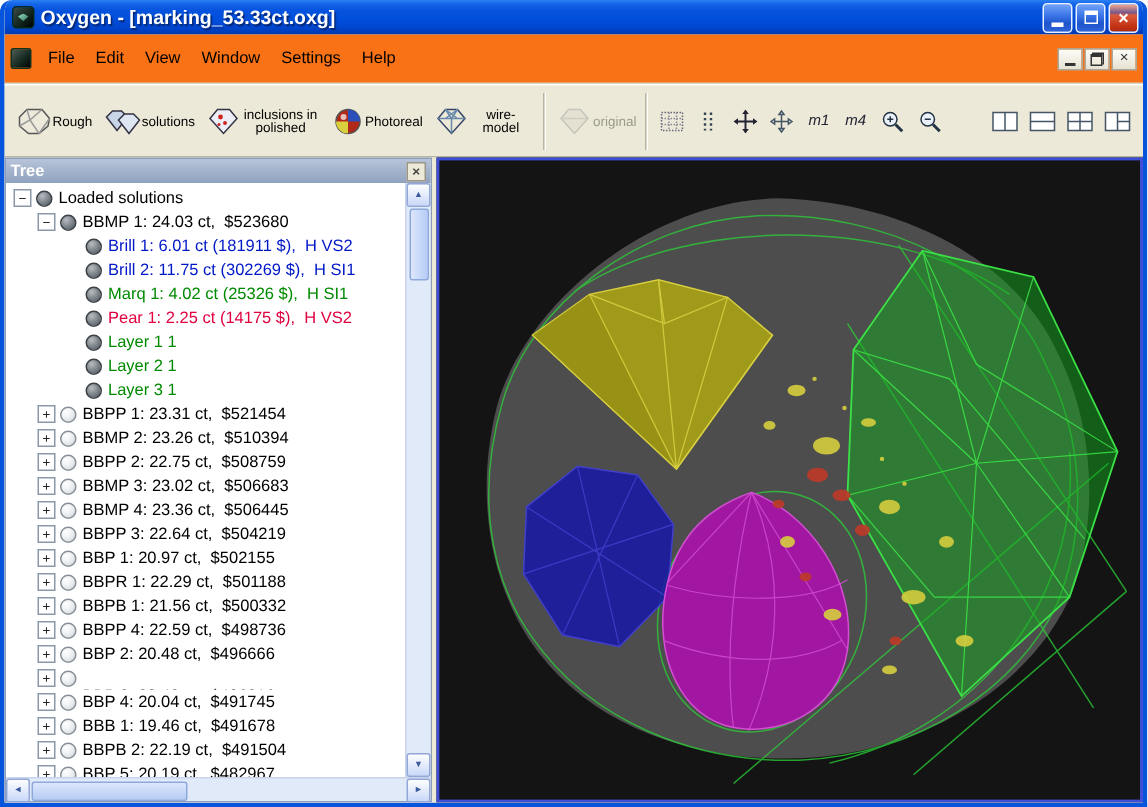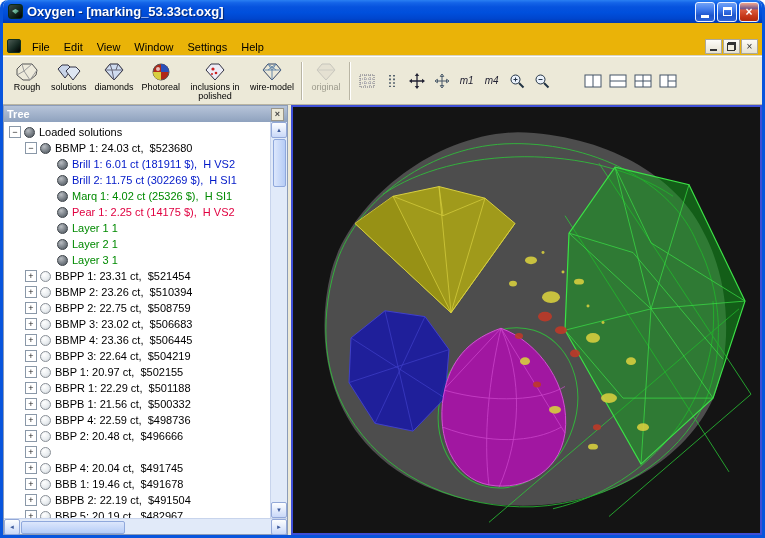--- a/index.html
+++ b/index.html
@@ -17,35 +17,35 @@
   .app-icon::after{content:"";position:absolute;left:3px;top:4px;width:7px;height:5px;
     background:linear-gradient(135deg,#9fe0c8,#2d7a5c);clip-path:polygon(0 40%,50% 0,100% 40%,50% 100%)}
   .title-text{color:#fff;font-weight:bold;font-size:13px;text-shadow:1px 1px 1px #00246e;white-space:nowrap}
   .tb-btns{margin-left:auto;display:flex;gap:2px}
   .tb-btn{width:20px;height:20px;border-radius:3px;border:1px solid #e9f0ff;display:flex;align-items:center;justify-content:center;
     background:linear-gradient(180deg,#71A2F7 0%,#3C77EA 40%,#1E55CC 70%,#2E63D8 100%);color:#fff;font-weight:bold;font-size:12px}
   .tb-btn.close{background:linear-gradient(180deg,#F2A48B 0%,#E0604285 30%,#DA5A3B 40%,#C23314 80%,#AF2A0E 100%)}
   .glyph-min{width:8px;height:3px;background:#fff;margin-top:9px}
   .glyph-max{width:9px;height:9px;border:1px solid #fff;border-top-width:3px}
   
-  .menubar{flex:none;height:20px;display:flex;align-items:flex-start;background:#eab308;padding:16px 2px;border-bottom:1px solid #D8D4C4}
+  .menubar{flex:none;height:20px;display:flex;align-items:center;background:#f97316;padding:16px 2px;border-bottom:1px solid #D8D4C4}
   .mdi-icon{width:14px;height:14px;border-radius:2px;margin:0 4px 0 2px;flex:none;
     background:linear-gradient(135deg,#4c5c54,#142820 60%,#000);border:1px solid #12301e}
   .menu-item{padding:2px 7px;color:#000;cursor:default}
   .mdi-controls{margin-left:auto;display:flex;gap:1px;padding-right:2px}
   .mdi-btn{width:17px;height:15px;border:1px solid #ACA899;background:linear-gradient(180deg,#FDFCF8,#E6E2D2);
     display:flex;align-items:center;justify-content:center;color:#333;font-size:10px;line-height:10px}
   .g-min2{width:7px;height:2px;background:#333;margin-top:7px}
   .g-restore{position:relative;width:9px;height:9px}
   .g-restore::before{content:"";position:absolute;right:0;top:0;width:6px;height:5px;border:1px solid #333;border-top-width:2px}
   .g-restore::after{content:"";position:absolute;left:0;bottom:0;width:6px;height:5px;border:1px solid #333;border-top-width:2px;background:#F2EFE2}
   
   .toolbar{flex:none;height:49px;display:flex;align-items:center;background:#ECE9D8;padding:0 4px;
     border-top:1px solid #FFFFFF;border-bottom:1px solid #B8B4A2}
-  .tb-big{height:45px;min-width:40px;padding:2px 3px 1px;display:flex;flex-direction:column;align-items:center;justify-content:flex-start;
+  .tb-big{height:45px;min-width:40px;padding:2px 3px 1px;display:flex;flex-direction:row;align-items:center;justify-content:flex-start;
     border:1px solid transparent;border-radius:2px}
   .tb-ico{height:22px;display:flex;align-items:center;justify-content:center}
   .tb-lab{font-size:9px;line-height:9px;text-align:center;color:#000;max-width:54px}
   .tb-big.disabled .tb-lab{color:#9C9A8C}
   .tb-big.disabled .tb-ico{opacity:.45}
   .tb-sep{width:2px;height:38px;margin:0 3px;border-left:1px solid #B9B5A4;border-right:1px solid #FFFFFF}
   .tb-sm{width:23px;height:22px;display:flex;align-items:center;justify-content:center;border:1px solid transparent;border-radius:2px;margin:0 1px}
   .m-lab{font-size:10px;font-style:italic;color:#223}
   .tiles{margin-left:26px;display:flex}
   
@@ -137,47 +137,38 @@
         <svg width="26" height="20" viewBox="0 0 26 20">
             <polygon points="2,7 6,3 12,3 16,7 9,16" fill="#C8D4E8" stroke="#334"></polygon>
             <polygon points="10,9 14,5 20,5 24,9 17,18" fill="#DEE6F2" stroke="#334"></polygon>
           </svg>
       </span>
       <span class="tb-lab">solutions</span>
     </div>
     <div class="tb-big">
       <span class="tb-ico">
         <svg width="24" height="20" viewBox="0 0 24 20">
-            <polygon points="3,8 8,2 16,2 21,8 12,18" fill="#D0DCF0" stroke="#223"></polygon>
-            <path d="M3,8 L21,8 M8,2 L10,8 L12,18 M16,2 L14,8" stroke="#667" fill="none"></path>
-          </svg>
-      </span>
-      <span class="tb-lab">diamonds</span>
+            <polygon points="3,8 8,2 16,2 21,8 12,18" fill="#EDEDF6" stroke="#334"></polygon>
+            <circle cx="10" cy="7" r="1.6" fill="#C22"></circle>
+            <circle cx="13" cy="11" r="1.3" fill="#C22"></circle>
+            <circle cx="9" cy="12" r="1" fill="#C22"></circle>
+          </svg>
+      </span>
+      <span class="tb-lab">inclusions in polished</span>
     </div>
     <div class="tb-big">
       <span class="tb-ico">
         <svg width="22" height="20" viewBox="0 0 22 20">
             <circle cx="11" cy="10" r="8" fill="#B02818" stroke="#555"></circle>
             <path d="M11,2 A8,8 0 0 1 19,10 L11,10 Z" fill="#2A4FB8"></path>
             <path d="M3,10 A8,8 0 0 0 11,18 L11,10 Z" fill="#D8CE3E"></path>
             <circle cx="8" cy="7" r="2" fill="#FFFFFF" opacity=".7"></circle>
           </svg>
       </span>
       <span class="tb-lab">Photoreal</span>
-    </div>
-    <div class="tb-big">
-      <span class="tb-ico">
-        <svg width="24" height="20" viewBox="0 0 24 20">
-            <polygon points="3,8 8,2 16,2 21,8 12,18" fill="#EDEDF6" stroke="#334"></polygon>
-            <circle cx="10" cy="7" r="1.6" fill="#C22"></circle>
-            <circle cx="13" cy="11" r="1.3" fill="#C22"></circle>
-            <circle cx="9" cy="12" r="1" fill="#C22"></circle>
-          </svg>
-      </span>
-      <span class="tb-lab">inclusions in polished</span>
     </div>
     <div class="tb-big">
       <span class="tb-ico">
         <svg width="24" height="20" viewBox="0 0 24 20">
             <polygon points="3,8 8,2 16,2 21,8 12,18" fill="none" stroke="#346"></polygon>
             <path d="M3,8 L21,8 M8,2 L12,8 L12,18 M16,2 L12,8 M8,2 L16,8 M16,2 L8,8" stroke="#68A" fill="none"></path>
           </svg>
       </span>
       <span class="tb-lab">wire-model</span>
     </div>

